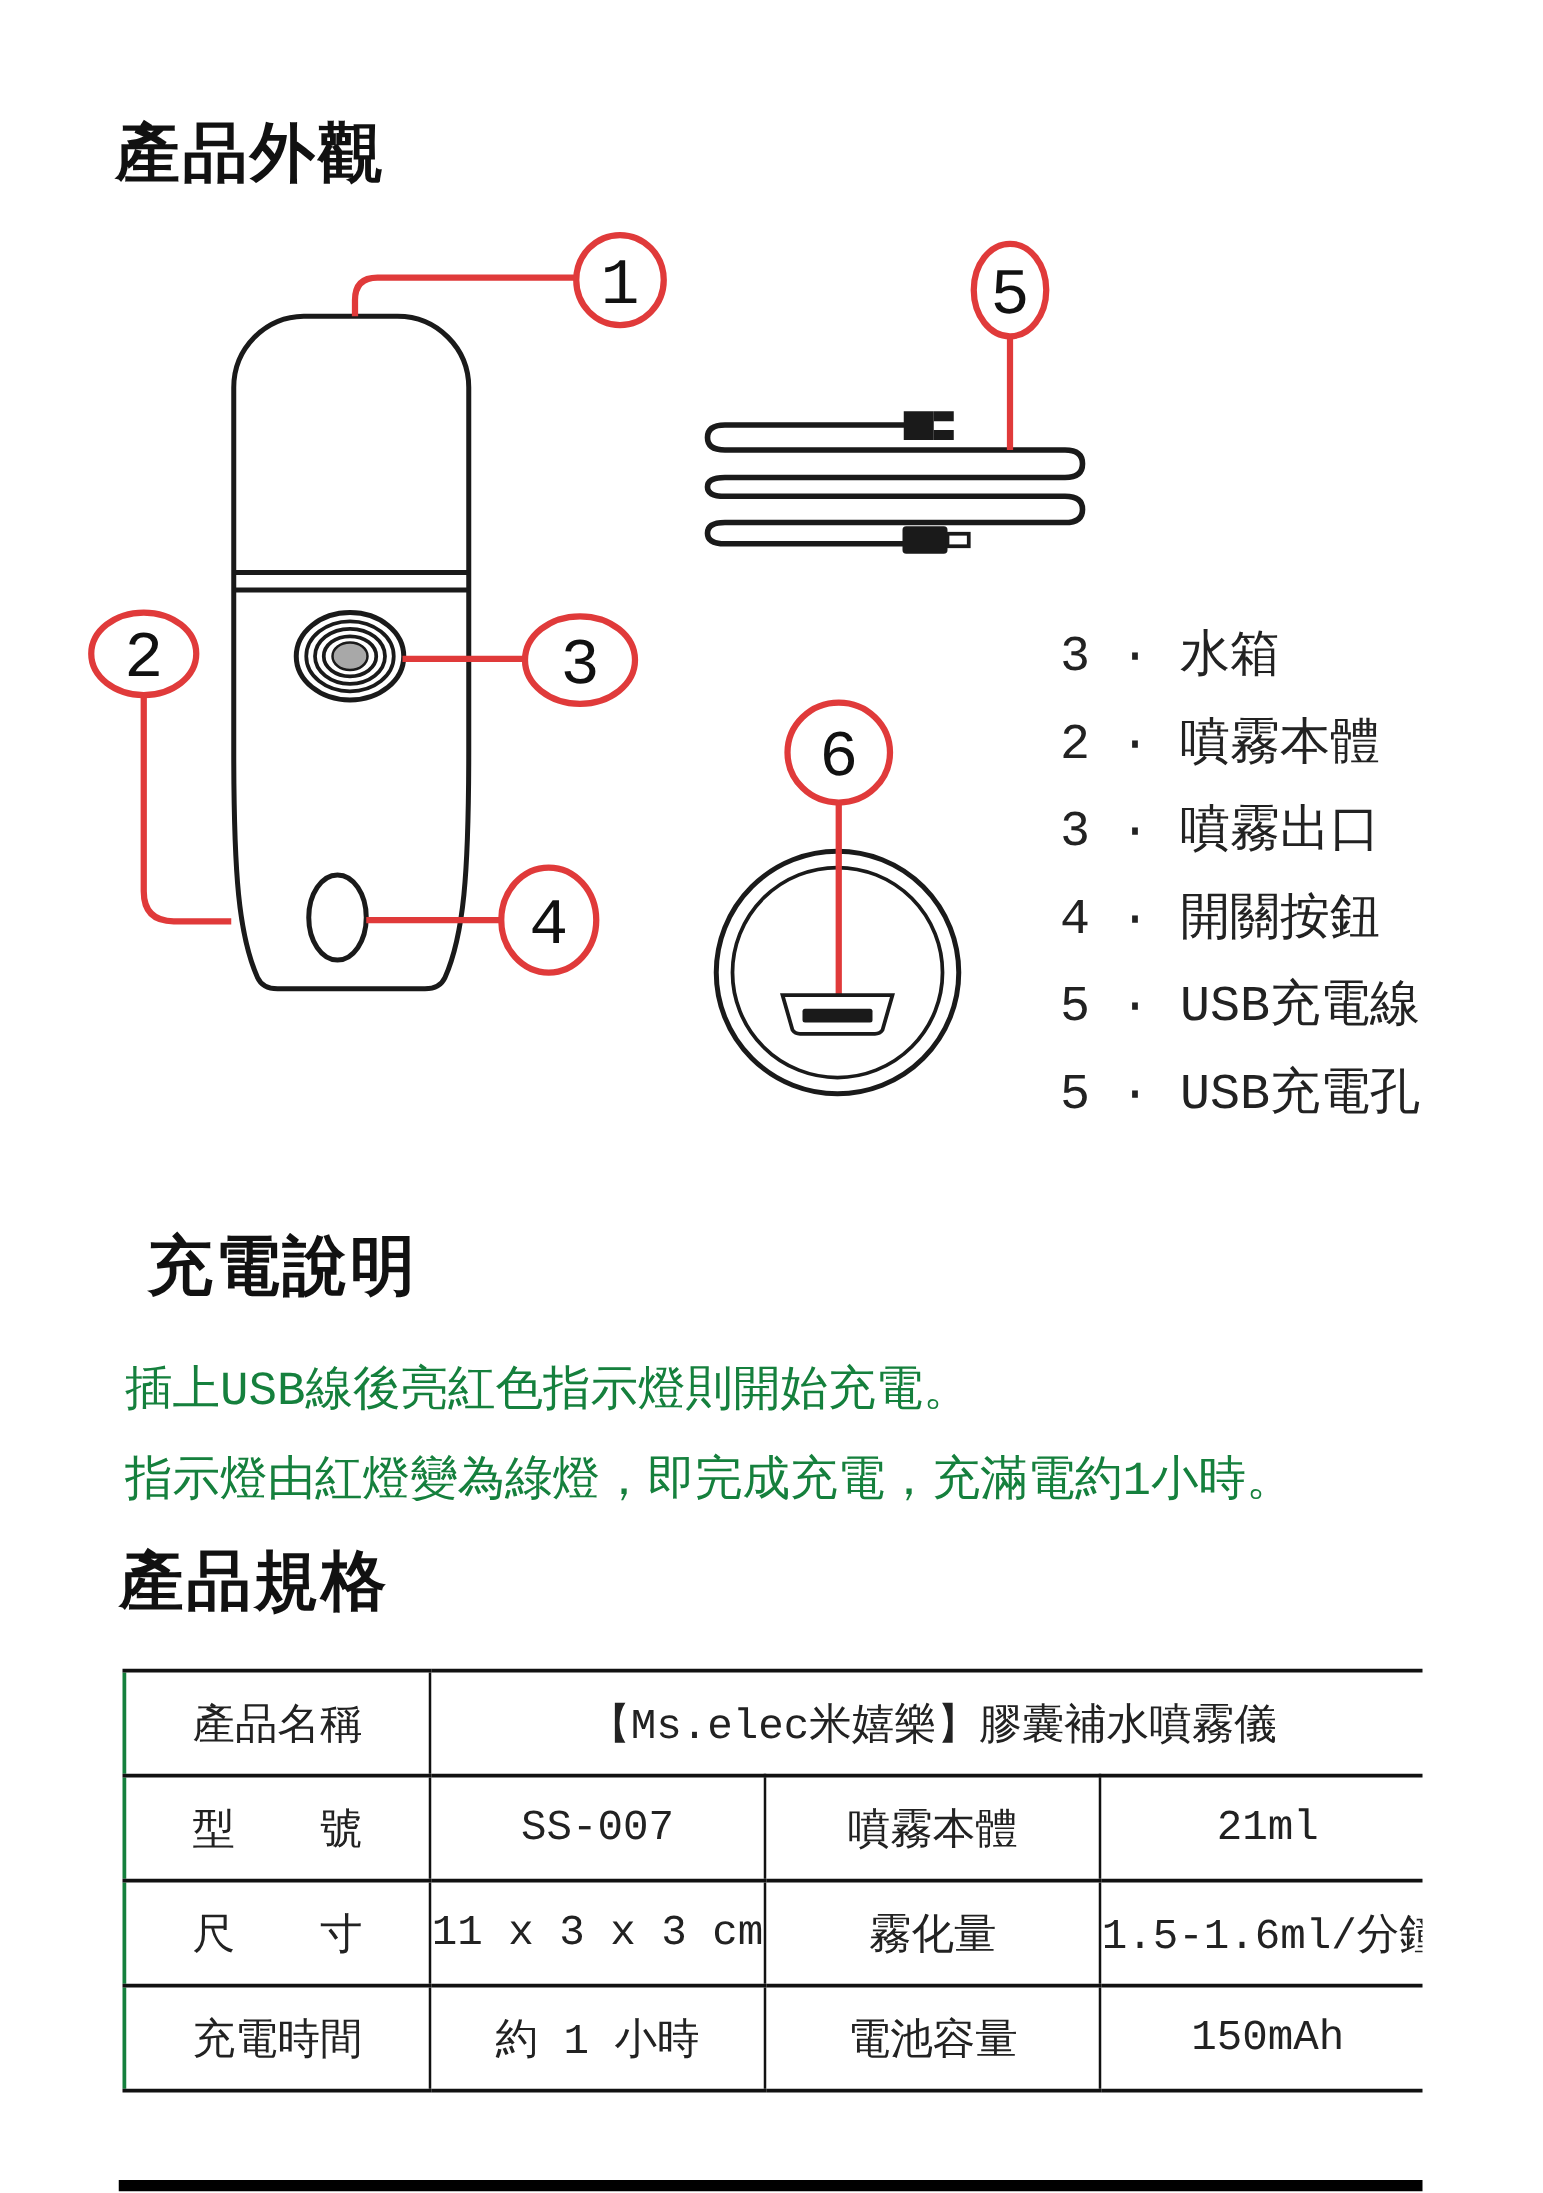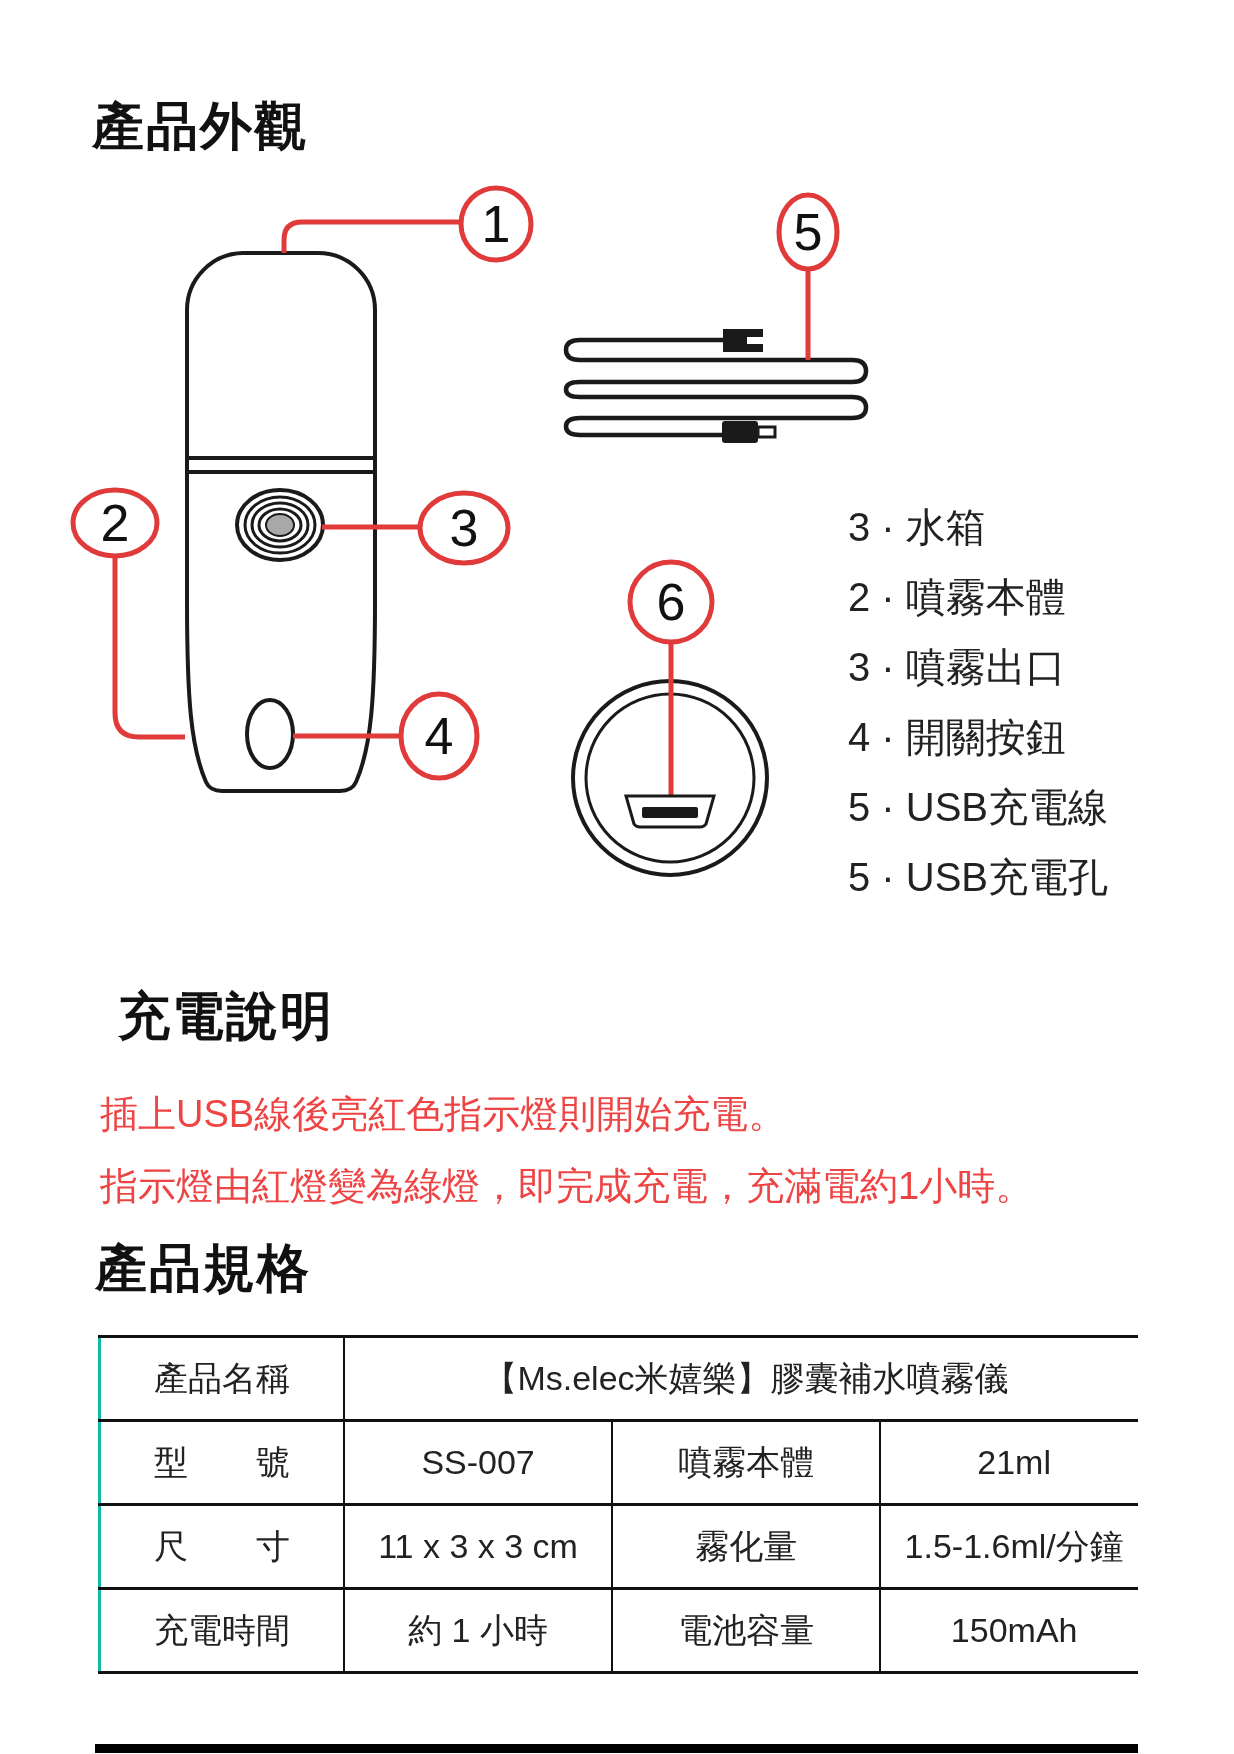--- a/index.html
+++ b/index.html
@@ -1,36 +1,36 @@
 <!DOCTYPE html>
 <html><head>
 <meta charset="utf-8">
 <style>
   html,body{margin:0;padding:0;background:#fff;}
   .page{
     position:relative;width:1138px;height:1754px;background:#ffffff;overflow:hidden;
-    font-family:Liberation Sans, sans-serif;color:#1a1a1a;
+    font-family:Liberation Mono, monospace;color:#1a1a1a;
   }
   .abs{position:absolute;}
   h1,h2{margin:0;font-weight:900;letter-spacing:2px;}
   .sec-title{font-size:52px;line-height:1.1;color:#111;}
   .diagram-svg{position:absolute;left:0;top:0;}
   .legend{position:absolute;left:848px;top:492px;}
   .legend-item{height:70px;line-height:70px;font-size:40px;white-space:nowrap;color:#222;}
-  .charge-text{position:absolute;left:100px;top:1078px;font-size:38px;line-height:72px;color:#ef4444;white-space:nowrap;}
+  .charge-text{position:absolute;left:100px;top:1078px;font-size:38px;line-height:72px;color:#15803d;white-space:nowrap;}
   .spec-table{
     position:absolute;left:98px;top:1335px;border-collapse:collapse;table-layout:fixed;
     width:1052px;
   }
   .spec-table td{
     border:2px solid #111;border-top-width:3px;border-bottom-width:3px;
     height:81px;text-align:center;vertical-align:middle;font-size:34px;color:#222;
     padding:0;white-space:nowrap;overflow:hidden;
   }
-  .spec-table{border:3px solid #14b8a6;}
+  .spec-table{border:3px solid #15803d;}
   .col0{width:242px;} .col1{width:337px;} .col2{width:213px;} .col3{width:260px;}
   .callout-num{font-size:52px;fill:#111;text-anchor:middle;}
   .bottom-bar{position:absolute;left:95px;top:1744px;width:1046px;height:9px;background:#000;}
 </style>
 </head>
 <body>
 
 <div class="page">
 
   <h1 class="abs sec-title" style="left:92px;top:98px;">產品外觀</h1>

